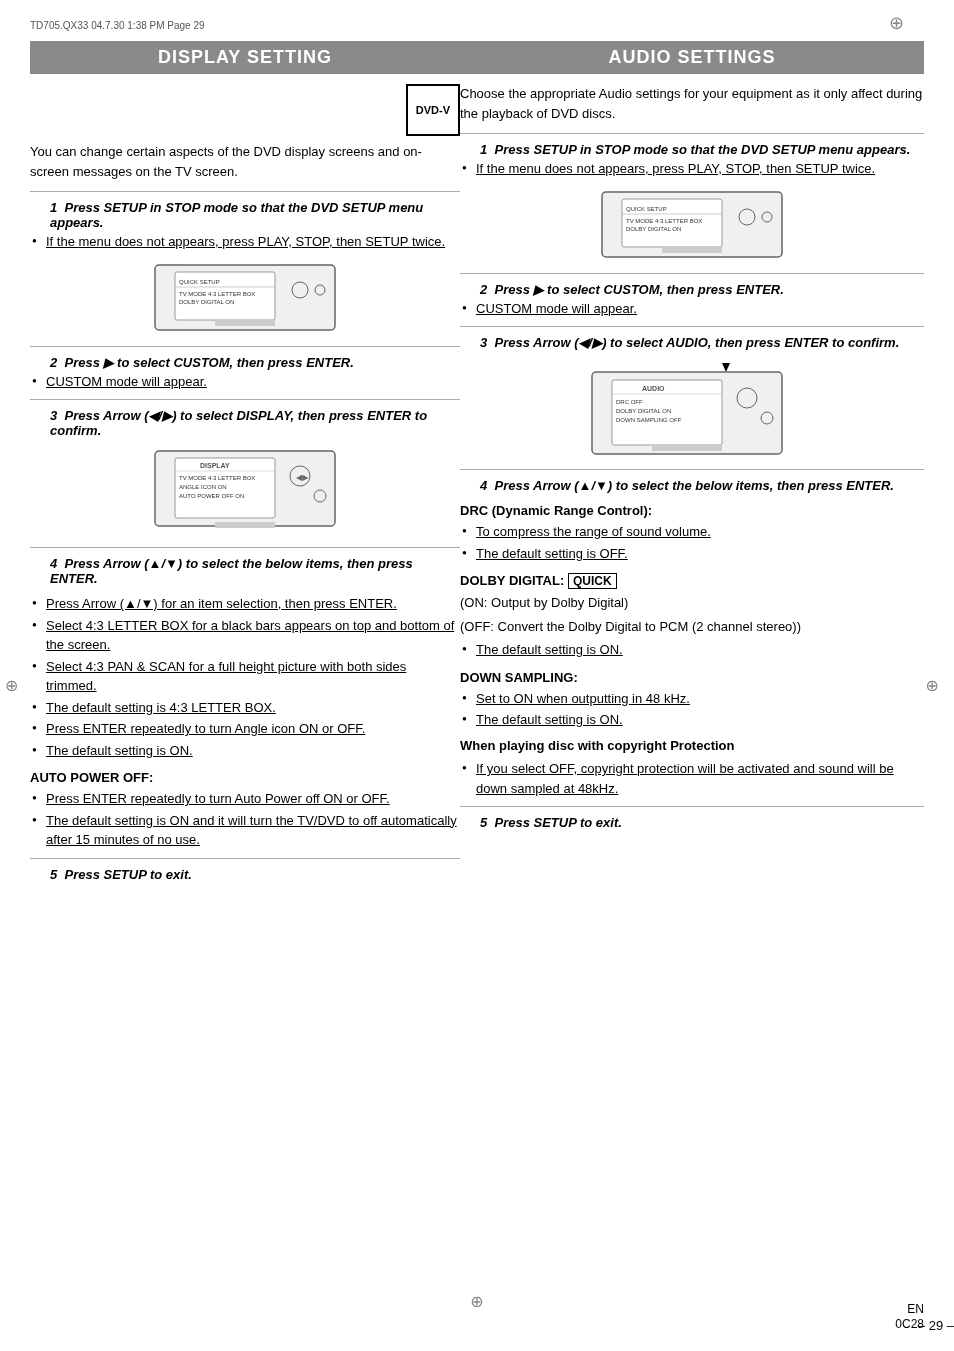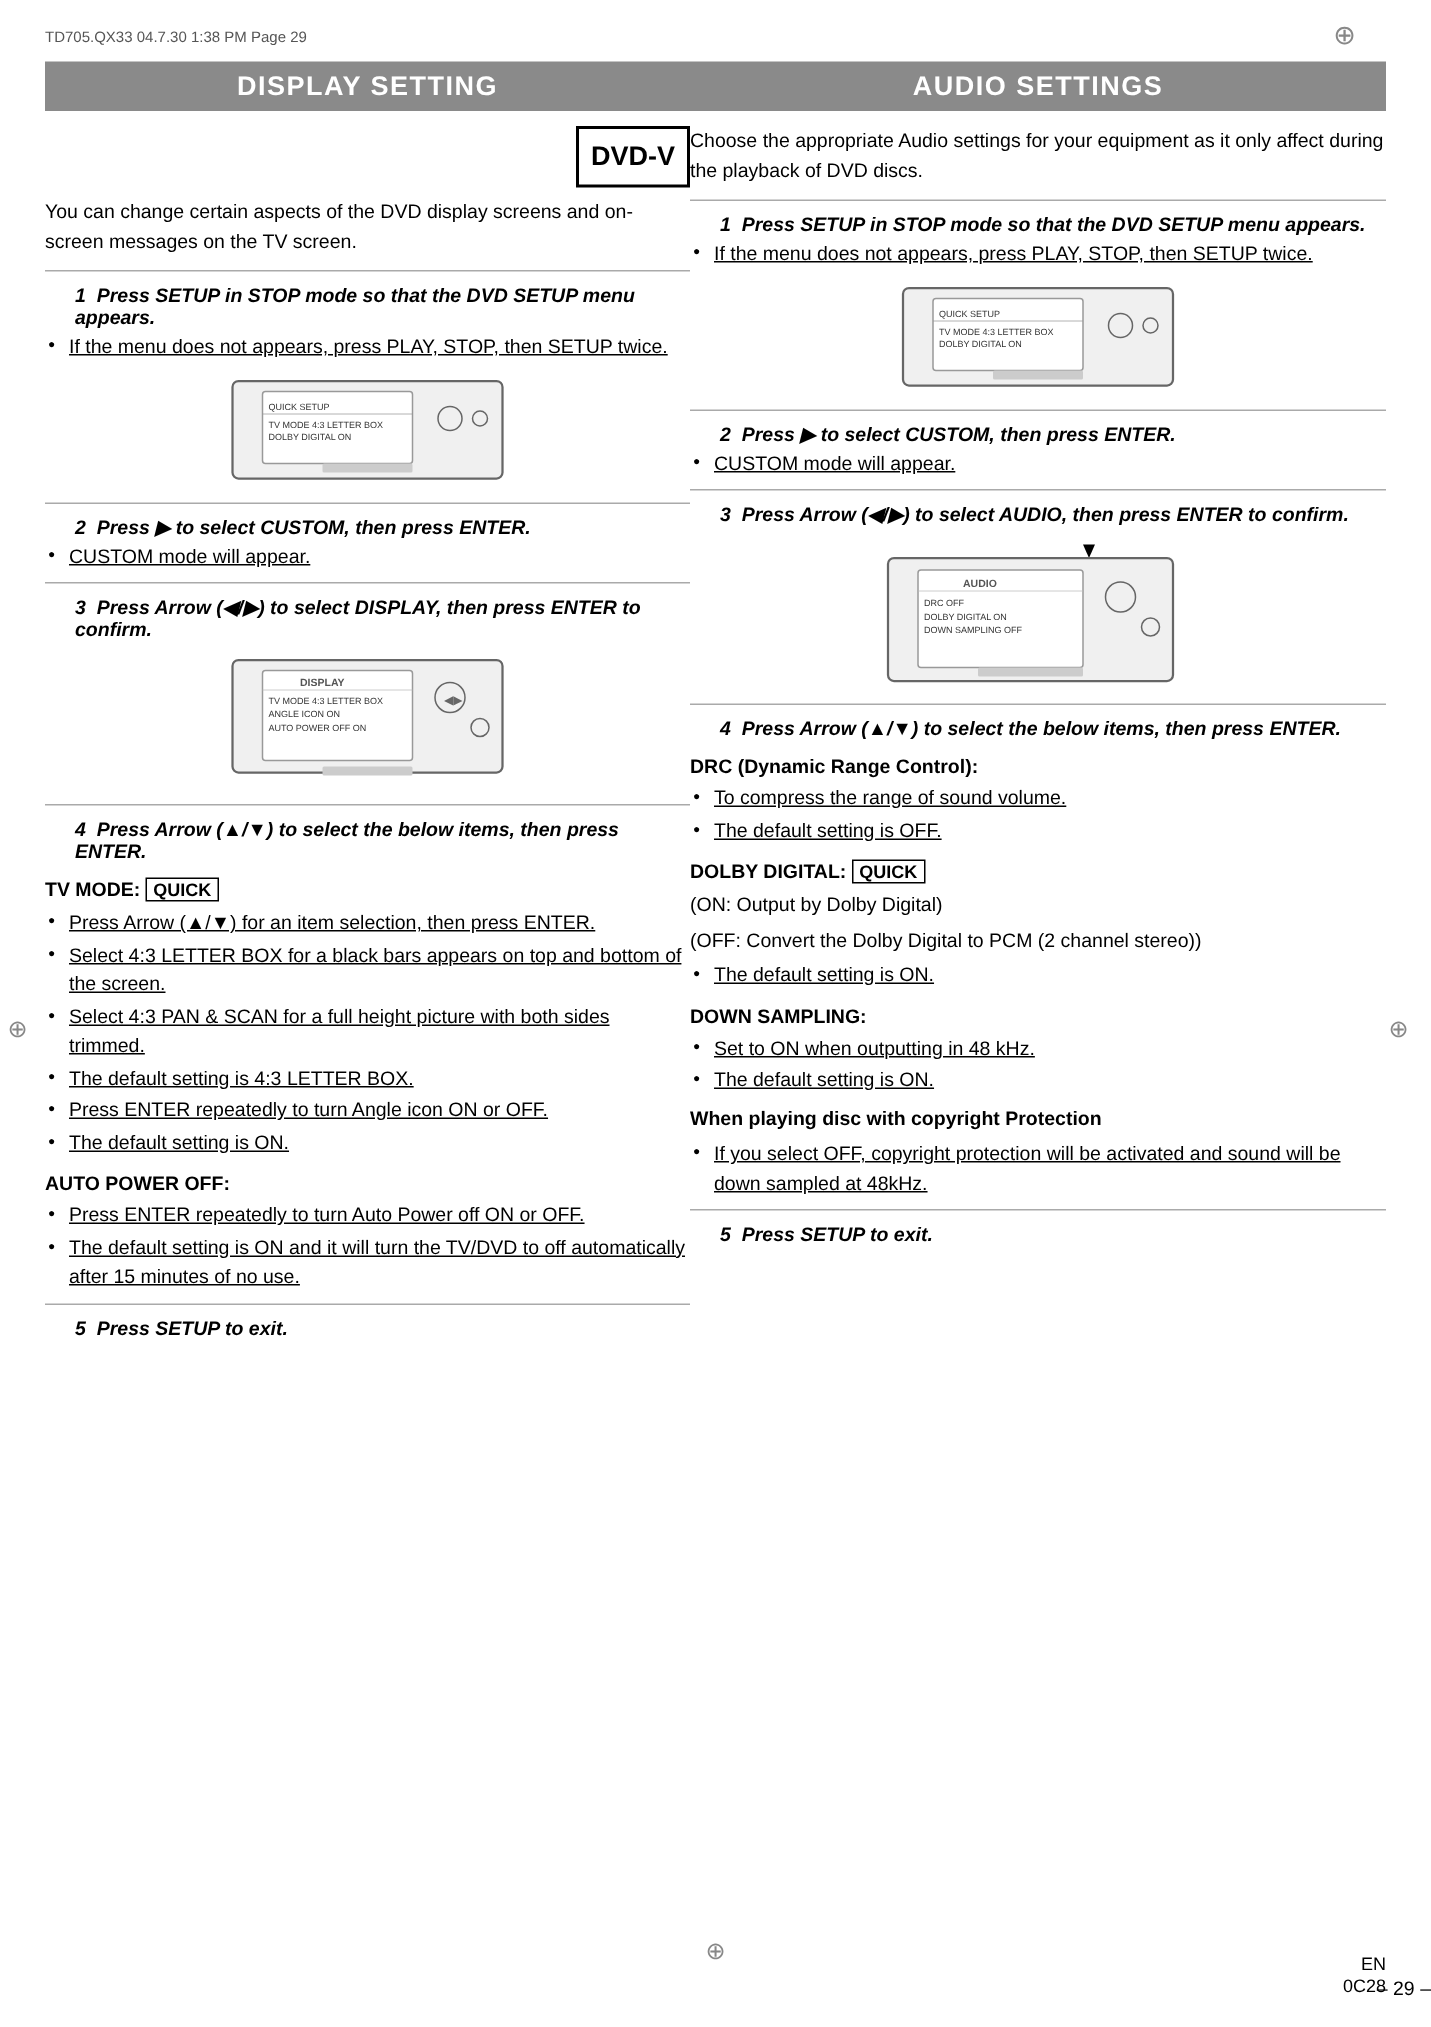--- a/index.html
+++ b/index.html
@@ -53,22 +53,22 @@
       font-size: 18px;
       font-weight: bold;
       padding: 6px 10px;
       margin-bottom: 10px;
       letter-spacing: 1px;
     }
 
     .dvd-badge {
       border: 2px solid #000;
       display: inline-block;
-      padding: 8px 8px;
-      font-size: 18px;
+      padding: 18px 8px;
+      font-size: 11px;
       font-weight: bold;
       float: right;
       margin-bottom: 6px;
     }
 
     .intro-text {
       font-size: 13px;
       line-height: 1.5;
       margin-bottom: 10px;
       clear: both;
@@ -227,24 +227,20 @@
       </div>
 
       <hr class="divider">
 
       <div class="step-block">
         <div class="step-number">
           <em><span>4</span>&nbsp;&nbsp;<span class="step-sub">Press Arrow (▲/▼) to select the below items, then press ENTER.</span></em>
         </div>
       </div>
 
-      <div class="subsection-header">
-        <span>TV MODE:</span>
-        <span class="quick-badge">QUICK</span>
-      </div>
       <div>
         <div class="bullet-item">Press Arrow (▲/▼) for an item selection, then press ENTER.</div>
         <div class="bullet-item">Select 4:3 LETTER BOX for a black bars appears on top and bottom of the screen.</div>
         <div class="bullet-item">Select 4:3 PAN &amp; SCAN for a full height picture with both sides trimmed.</div>
         <div class="bullet-item">The default setting is 4:3 LETTER BOX.</div>
       </div>
 
       <div>
         <div class="bullet-item">Press ENTER repeatedly to turn Angle icon ON or OFF.</div>
         <div class="bullet-item">The default setting is ON.</div>

